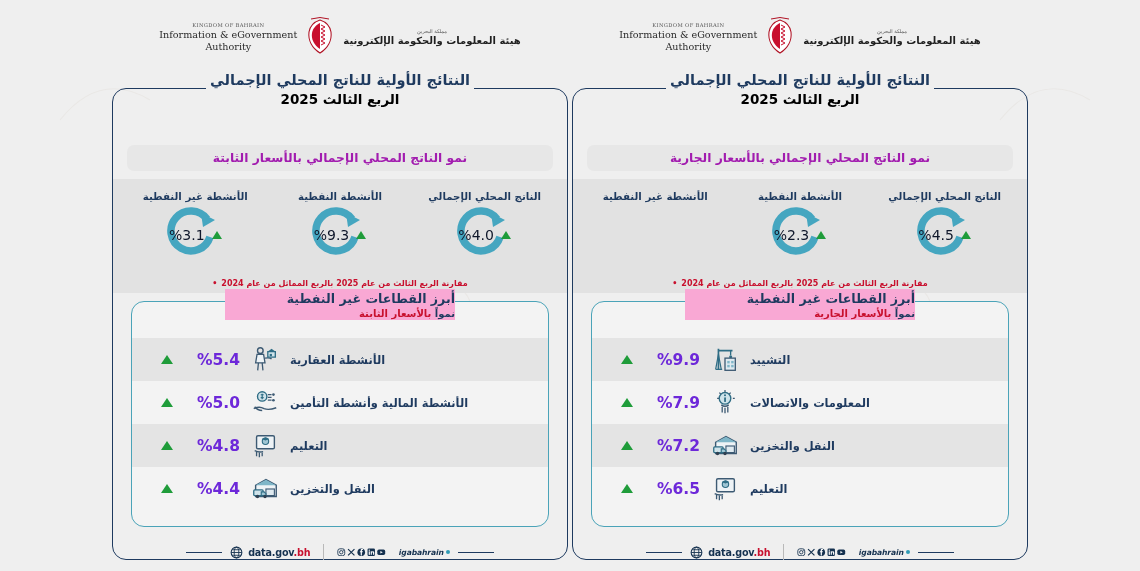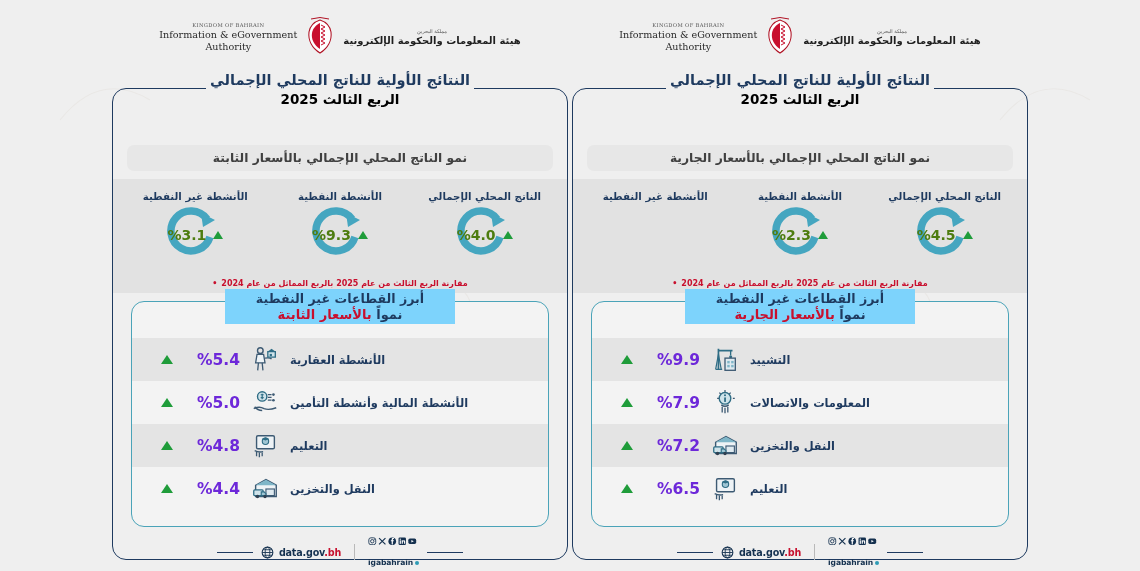--- a/index.html
+++ b/index.html
@@ -56,38 +56,38 @@
     line-height: 1.3;
   }
 
   
   .banner {
     position: absolute; top: 56px; left: 14px; right: 14px; height: 26px;
     background: #e7e7e7; border-radius: 7px;
     display: flex; align-items: center; justify-content: center;
     direction: rtl;
   }
-  .banner span { font-size: 12.3px; font-weight: 700; color: #404040; letter-spacing:-.2px; }
+  .banner span { font-size: 12.3px; font-weight: 700; color: #a21caf; letter-spacing:-.2px; }
 
   
   .gauge-band {
     position: absolute; top: 90px; left: 0; right: 0; height: 94px;
     background: #e2e2e2;
   }
   .gauges { display: flex; flex-direction: row-reverse; height: 100%; padding: 0 10px; }
   .gauge { flex: 1; display: flex; flex-direction: column; align-items: center; }
   .gauge-label {
     direction: rtl; font-size: 10.2px; font-weight: 700; color: #1e3a5f;
     margin-top: 12px; letter-spacing: -.2px; white-space: nowrap;
   }
   .gauge-ring { position: relative; width: 66px; height: 64px; margin-top: 1px; }
   .gauge-ring svg { position:absolute; inset:0; }
   .gauge-val {
     position: absolute; inset: 0; display: flex; align-items: center; justify-content: center;
-    gap: 6px; font-size: 14px; font-weight: 700; color: #4d7c0f; direction: ltr;
+    gap: 6px; font-size: 14px; font-weight: 400; color: #0f172a; direction: ltr;
   }
   .tri-up {
     width: 0; height: 0; border-left: 5px solid transparent; border-right: 5px solid transparent;
     border-bottom: 8px solid #1f9c3a; display: inline-block; margin-left: 1px;
   }
 
   
   .footnote {
     position: absolute; top: 184px; left: 0; right: 0; height: 20px;
     background: #e2e2e2;
@@ -97,24 +97,24 @@
   .footnote .dot { font-size: 8px; color:#c8102e; margin-right:4px;}
 
   
   .sector-card {
     position: absolute; top: 212px; left: 18px; right: 18px; bottom: 32px;
     border: 1.4px solid #4aa3b8; border-radius: 13px;
     background: #f3f3f3; overflow: hidden;
   }
   .sector-head {
     position: absolute; top:-12px; left: 50%; transform: translateX(-50%);
-    width: 230px; background: #7dd3fc; text-align: center; padding-top:1px;
+    width: 230px; background: #f9a8d4; padding-top:1px;
   }
   .sector-head .h1 { display:block; direction: rtl; font-size: 12.6px; font-weight:700; color:#1e3a5f; line-height:1.35; }
-  .sector-head .h2 { display:block; direction: rtl; font-size: 13px; font-weight:700; color:#c8102e; line-height:1.3; }
+  .sector-head .h2 { display:block; direction: rtl; font-size: 10px; font-weight:700; color:#c8102e; line-height:1.3; }
   .sector-head .h2 .navy { color:#1e3a5f; }
 
   .rows { position:absolute; top: 36px; left:0; right:0; bottom:0; }
   .srow {
     display: flex; flex-direction: row-reverse; align-items: center;
     height: 43px; padding: 0 16px 0 24px; gap: 10px;
   }
   .srow.alt { background: #e4e4e4; }
   .srow-label {
     direction: rtl; font-size: 11.4px; font-weight: 700; color: #1e3a5f;
@@ -134,21 +134,21 @@
     display: flex; align-items: center; justify-content: center; gap: 8px; margin-top: 12px;
   }
   .footer.left  { left: 112px; width: 456px; }
   .footer.right { left: 572px; width: 456px; }
   .rule { width: 36px; height: 1px; background: #1e3a5f; }
   .fgroup { display:flex; align-items:center; gap:5px; }
   .globe { width: 13px; height: 13px; }
   .site { font-size: 9.6px; font-weight: 700; color:#15314f; letter-spacing:-.2px; }
   .site .bh { color:#c8102e; }
   .divider { width:1px; height:16px; background:#b9b9b9; margin: 0 5px; }
-  .social { display:flex; flex-direction:column; align-items:flex-start; gap:13px; }
+  .social { display:flex; align-items:flex-start; gap:13px;font-style:italic; }
   .sicons { display:flex; gap:1.5px; }
   .sicons svg { width: 8.5px; height: 8.5px; }
   .handle { font-size: 7.6px; font-weight:700; color:#15314f; letter-spacing:-.1px; display:flex; align-items:center; gap:2px;}
   .handle .ring { width:4px; height:4px; border-radius:50%; background:#2f9bb5; display:inline-block; }
 
   
   .wm { position:absolute; inset:0; pointer-events:none; opacity:.30; }
 </style>
 </head>
 <body>

